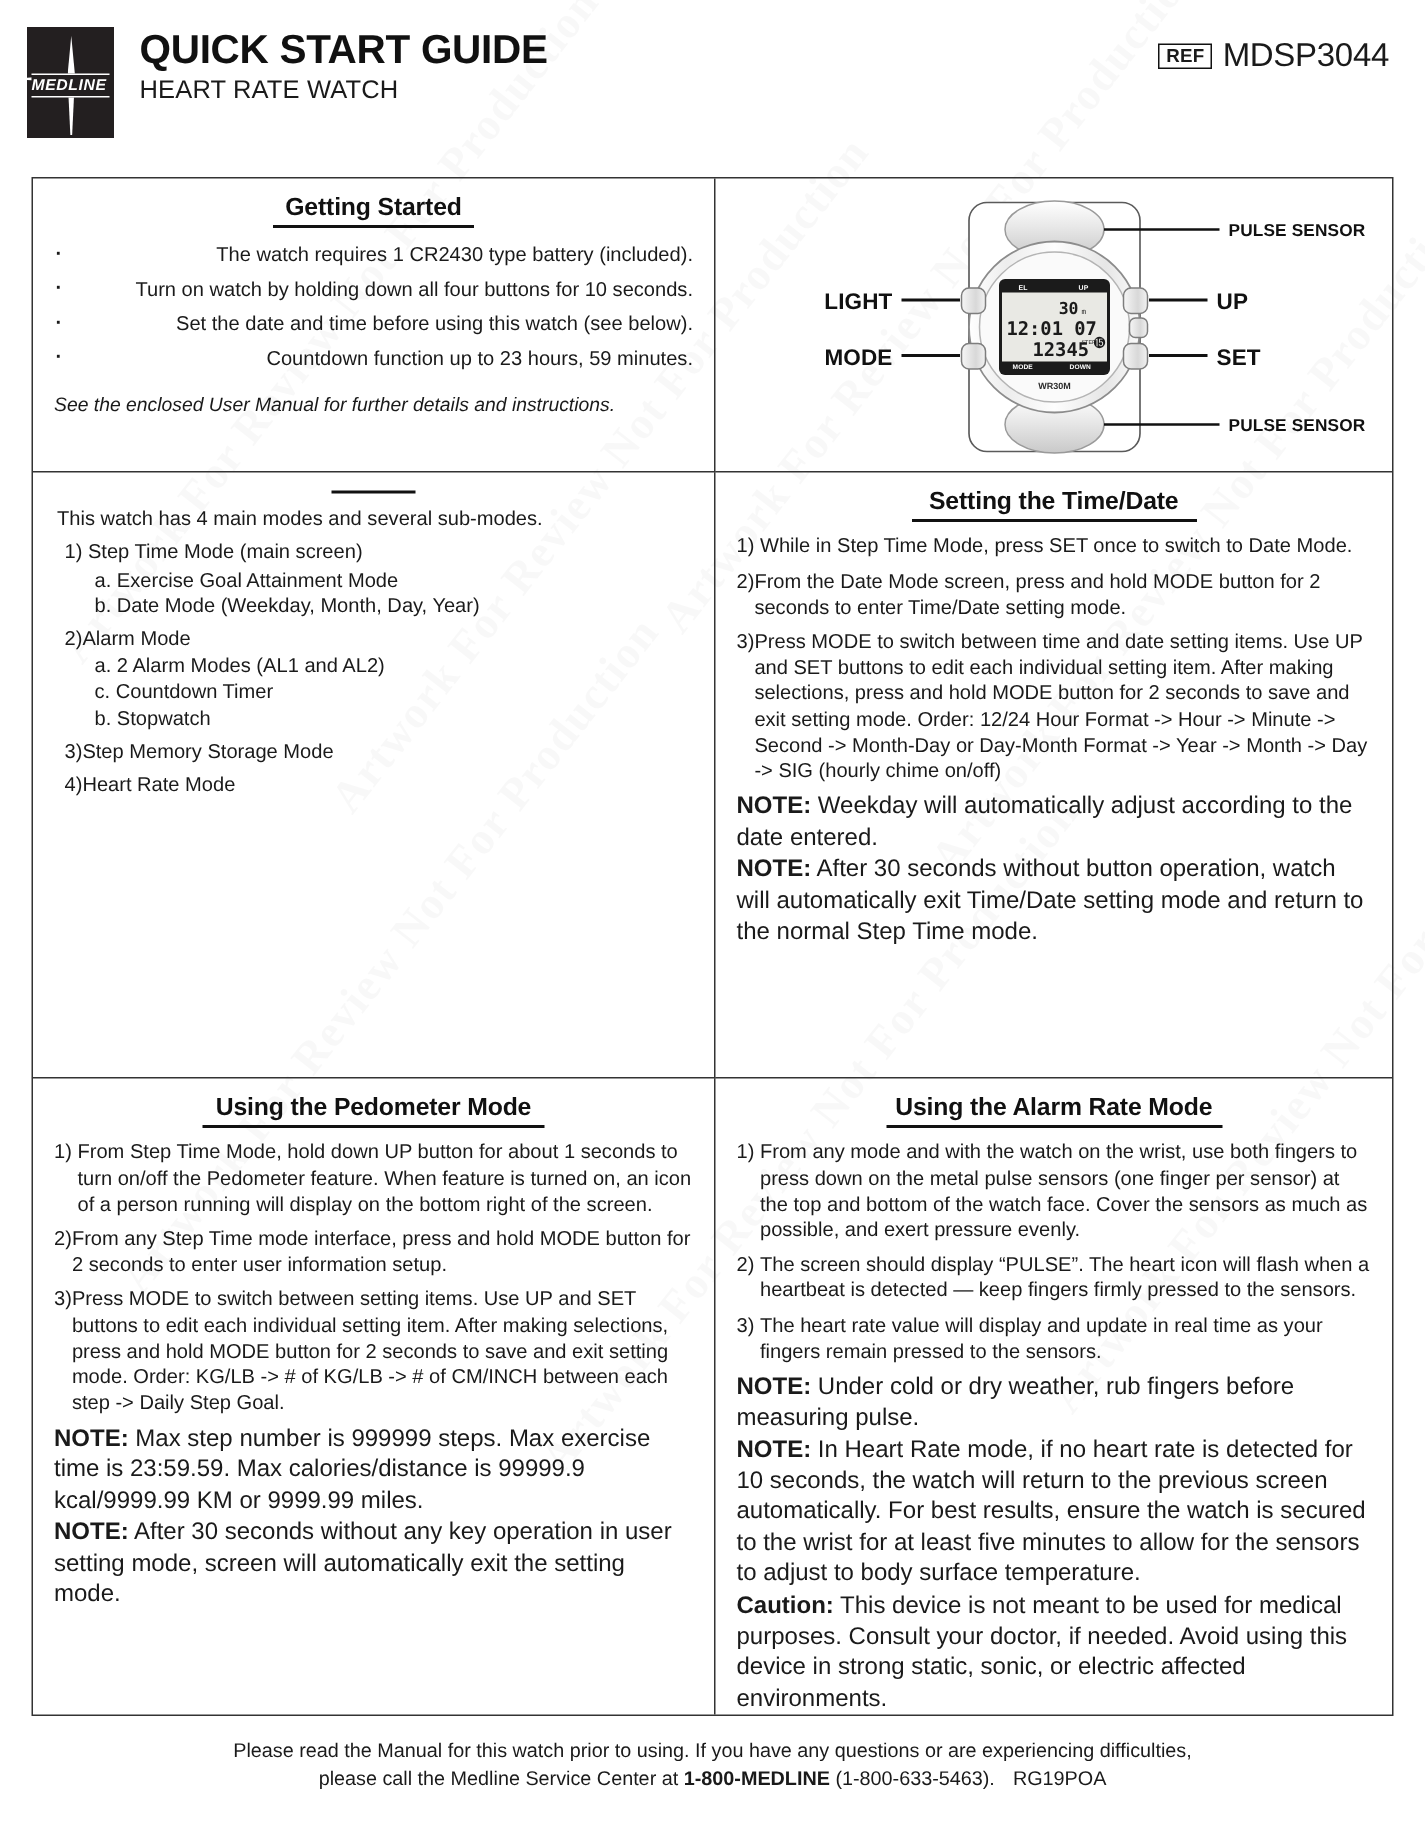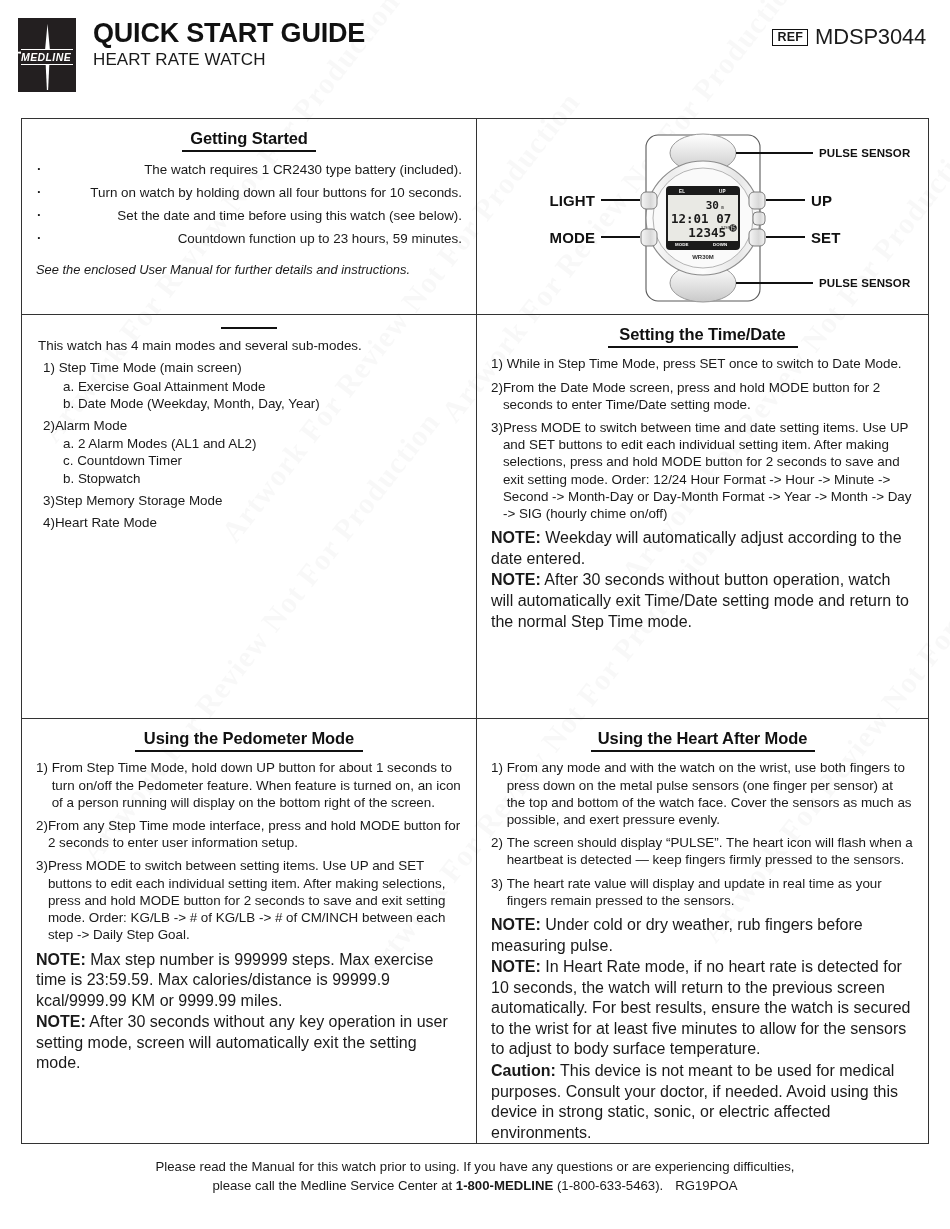--- a/index.html
+++ b/index.html
@@ -295,21 +295,21 @@
         <div class="nli">
             <span class="n">3)</span>
             <span class="t">Press MODE to switch between setting items. Use UP and SET buttons to edit each individual setting item. After making selections, press and hold MODE button for 2 seconds to save and exit setting mode. Order: KG/LB -&gt; # of KG/LB -&gt; # of CM/INCH between each step -&gt; Daily Step Goal.</span>
           </div>
       </div>
       <div class="note"><b>NOTE:</b><span> Max step number is 999999 steps. Max exercise time is 23:59.59. Max calories/distance is 99999.9 kcal/9999.99 KM or 9999.99 miles.</span></div>
       <div class="note tight"><b>NOTE:</b><span> After 30 seconds without any key operation in user setting mode, screen will automatically exit the setting mode.</span></div>
     </div>
 
     <div class="cell">
-      <div class="sec-title">Using the Heart After Mode</div>
+      <div class="sec-title">Using the Alarm Rate Mode</div>
       <div class="sec-rule" style="width:224px;"></div>
       <div class="num-list">
         <div class="nli">
             <span class="n">1) </span>
             <span class="t">From any mode and with the watch on the wrist, use both fingers to press down on the metal pulse sensors (one finger per sensor) at the top and bottom of the watch face. Cover the sensors as much as possible, and exert pressure evenly.</span>
           </div>
         <div class="nli">
             <span class="n">2) </span>
             <span class="t">The screen should display “PULSE”. The heart icon will flash when a heartbeat is detected — keep fingers firmly pressed to the sensors.</span>
           </div>

